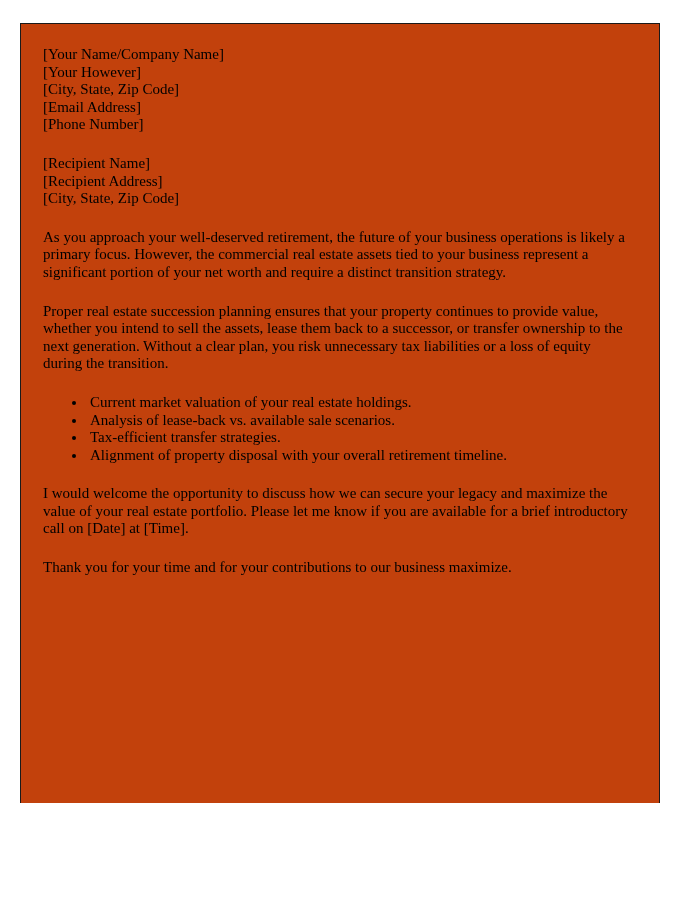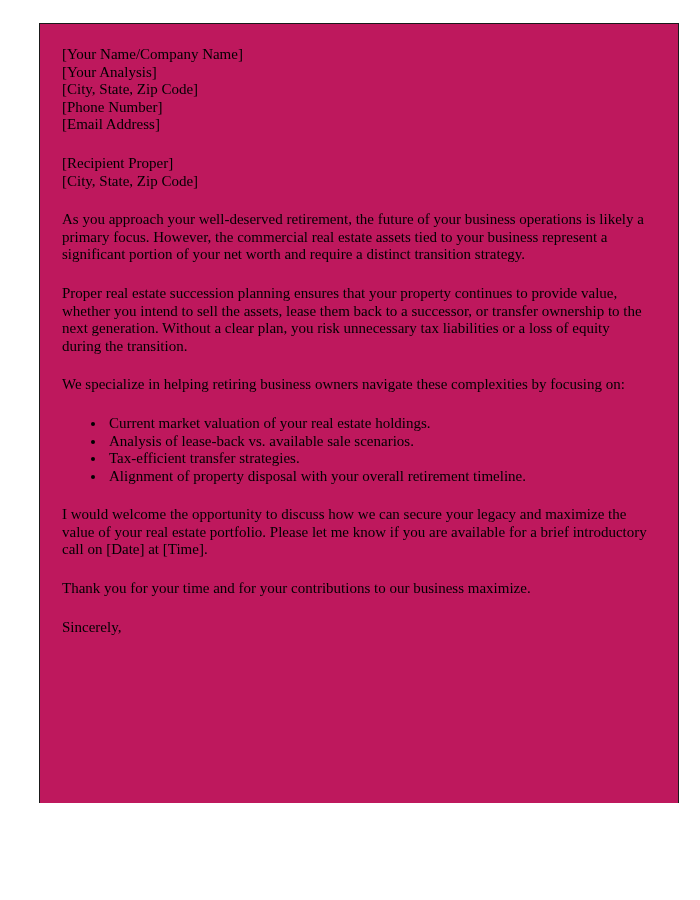--- a/index.html
+++ b/index.html
@@ -11,26 +11,26 @@
     width: 700px;
     height: 900px;
     overflow: hidden;
     font-family: "Liberation Serif", "DejaVu Serif", serif;
     color: #000000;
   }
 
   
   #letter-page {
     position: absolute;
-    left: 39px;
+    left: 20px;
     top: 23px;
     width: 640px;
     height: 780px;
     box-sizing: border-box;
-    background: #be185d;
+    background: #c2410c;
     border-left: 1px solid #1a1a1a;
     border-top: 1px solid #1a1a1a;
     border-right: 1px solid #1a1a1a;
     border-bottom: none;
     overflow: hidden;
   }
 
   #letter-body {
     padding: 22px 12px 0 22px;
     font-size: 15px;
@@ -79,44 +79,43 @@
   }
 </style>
 </head>
 <body>
 
 <div id="letter-page">
   <div id="letter-body">
 
     <div class="addr-block">
       <div class="addr-line">[Your Name/Company Name]</div>
-      <div class="addr-line">[Your Analysis]</div>
+      <div class="addr-line">[Your However]</div>
       <div class="addr-line">[City, State, Zip Code]</div>
+      <div class="addr-line">[Email Address]</div>
       <div class="addr-line">[Phone Number]</div>
-      <div class="addr-line">[Email Address]</div>
     </div>
 
 
     <div class="addr-block">
-      <div class="addr-line">[Recipient Proper]</div>
+      <div class="addr-line">[Recipient Name]</div>
+      <div class="addr-line">[Recipient Address]</div>
       <div class="addr-line">[City, State, Zip Code]</div>
     </div>
 
 
 
     <p class="para">As you approach your well-deserved retirement, the future of your business operations is likely a primary focus. However, the commercial real estate assets tied to your business represent a significant portion of your net worth and require a distinct transition strategy.</p>
     <p class="para">Proper real estate succession planning ensures that your property continues to provide value, whether you intend to sell the assets, lease them back to a successor, or transfer ownership to the next generation. Without a clear plan, you risk unnecessary tax liabilities or a loss of equity during the transition.</p>
-    <p class="para">We specialize in helping retiring business owners navigate these complexities by focusing on:</p>
 
     <ul class="bullet-list">
       <li>Current market valuation of your real estate holdings.</li>
       <li>Analysis of lease-back vs. available sale scenarios.</li>
       <li>Tax-efficient transfer strategies.</li>
       <li>Alignment of property disposal with your overall retirement timeline.</li>
     </ul>
 
     <p class="para">I would welcome the opportunity to discuss how we can secure your legacy and maximize the value of your real estate portfolio. Please let me know if you are available for a brief introductory call on [Date] at [Time].</p>
     <p class="para">Thank you for your time and for your contributions to our business maximize.</p>
 
-    <div class="closing">Sincerely,</div>
 
   </div>
 </div>
 
 </body></html>

